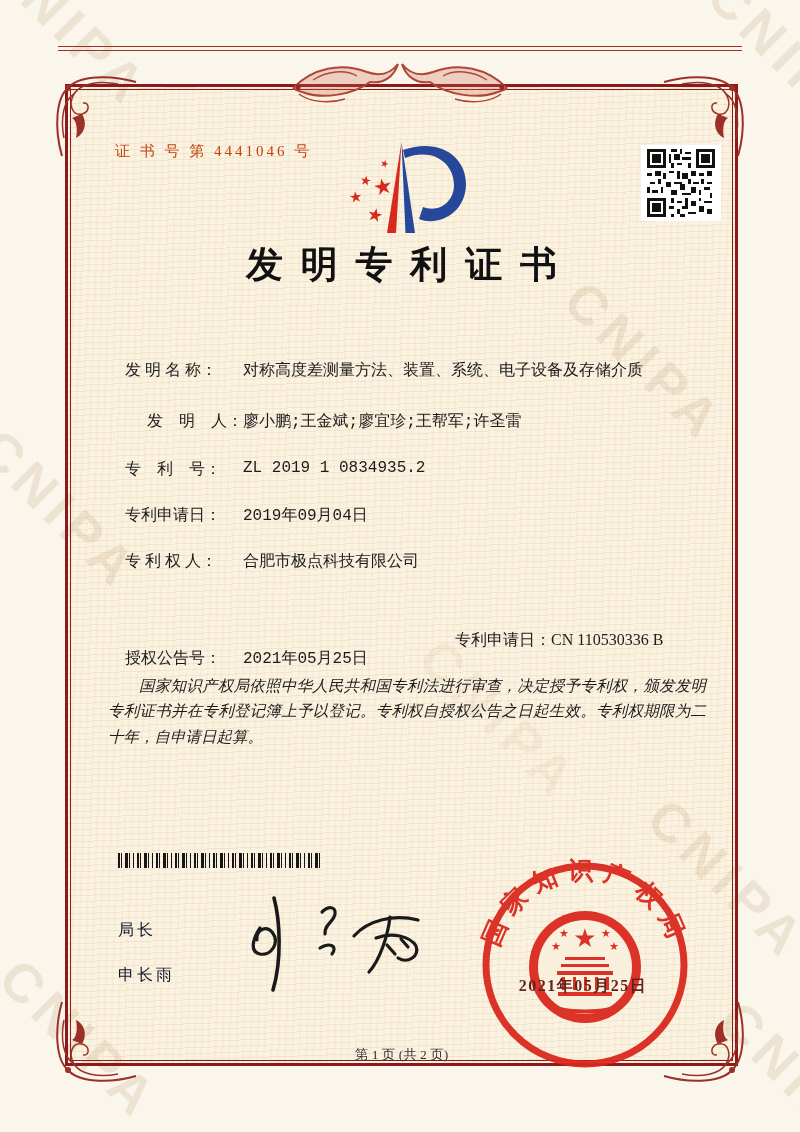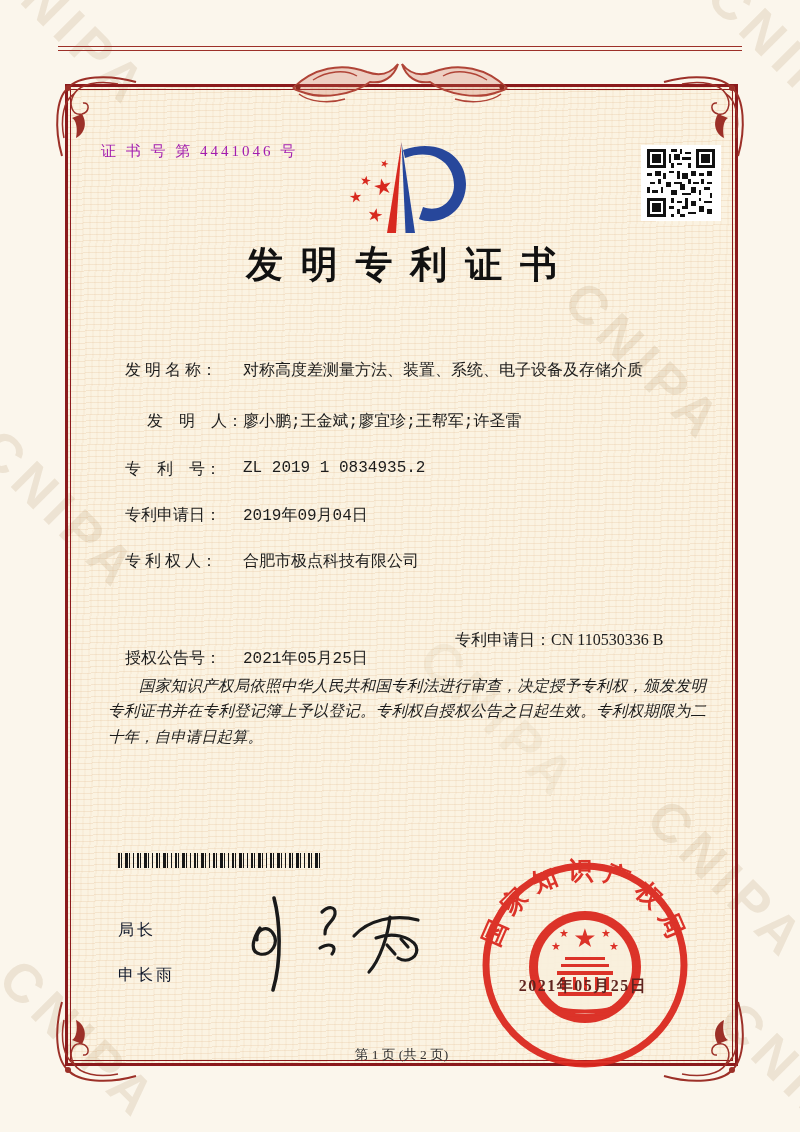--- a/index.html
+++ b/index.html
@@ -29,21 +29,21 @@
   }
   .top-band{position:absolute;left:58px;right:58px;top:46px;height:3px;
     border-top:1px solid #9c3028;border-bottom:1px solid #9c3028;z-index:2;}
   .ornament{position:absolute;left:285px;top:50px;z-index:3;}
   .corner{position:absolute;width:90px;height:90px;z-index:3;}
   .corner.tl{left:48px;top:68px;}
   .corner.tr{left:662px;top:68px;transform:scaleX(-1);}
   .corner.bl{left:48px;top:1000px;transform:scaleY(-1);}
   .corner.br{left:662px;top:1000px;transform:scale(-1,-1);}
 
-  .cert-no{position:absolute;left:30px;top:52px;font-size:15px;letter-spacing:3px;color:#a21caf;}
+  .cert-no{position:absolute;left:44px;top:52px;font-size:15px;letter-spacing:3px;color:#c2410c;}
   .logo{position:absolute;left:264px;top:46px;width:140px;height:102px;}
   .logo .star{position:absolute;line-height:1;}
   .qr-box{position:absolute;left:570px;top:55px;width:80px;height:76px;background:#fff;
     display:flex;align-items:center;justify-content:center;}
   .title{position:absolute;left:0;top:150px;width:100%;text-align:center;
     font-size:37px;font-weight:bold;letter-spacing:.48em;text-indent:.48em;color:#111;margin:0;}
   .row{position:absolute;left:30px;font-size:16px;color:#1c1c1c;white-space:pre;}
   .row .lab{display:inline-block;width:118px;vertical-align:top;white-space:pre;}
   .row .val{display:inline-block;vertical-align:top;font-family:Liberation Mono, monospace;}
   .row.addr{white-space:normal;}

